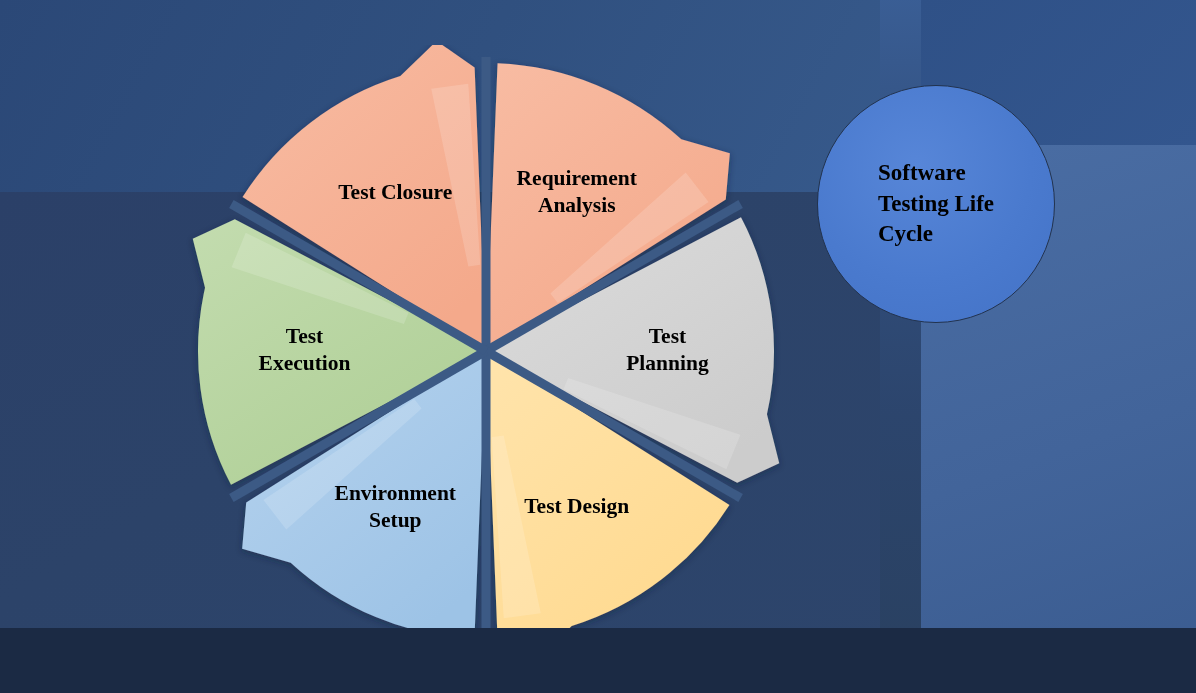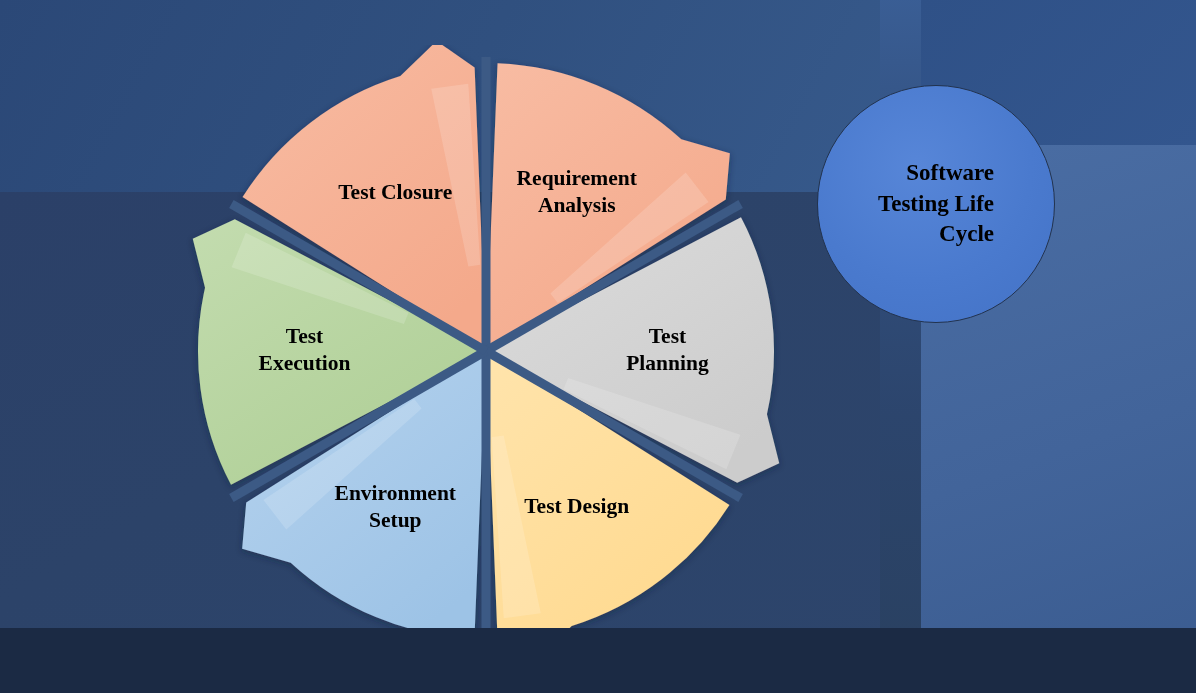--- a/index.html
+++ b/index.html
@@ -82,21 +82,21 @@
     height: 238px;
     border-radius: 50%;
     background: radial-gradient(circle at 42% 34%, #5786d8 0%, #4a7ace 55%, #4372c6 100%);
     border: 1.4px solid #22334f;
     box-sizing: border-box;
     display: flex;
     align-items: center;
     justify-content: center;
   }
   #cycle-badge .badge-text {
-    text-align: right;
+    text-align: left;
     font-family: "Liberation Serif", "DejaVu Serif", serif;
     font-weight: bold;
     font-size: 23px;
     line-height: 1.33;
     color: #000000;
     white-space: pre-line;
   }
 </style>
 </head>
 <body>

